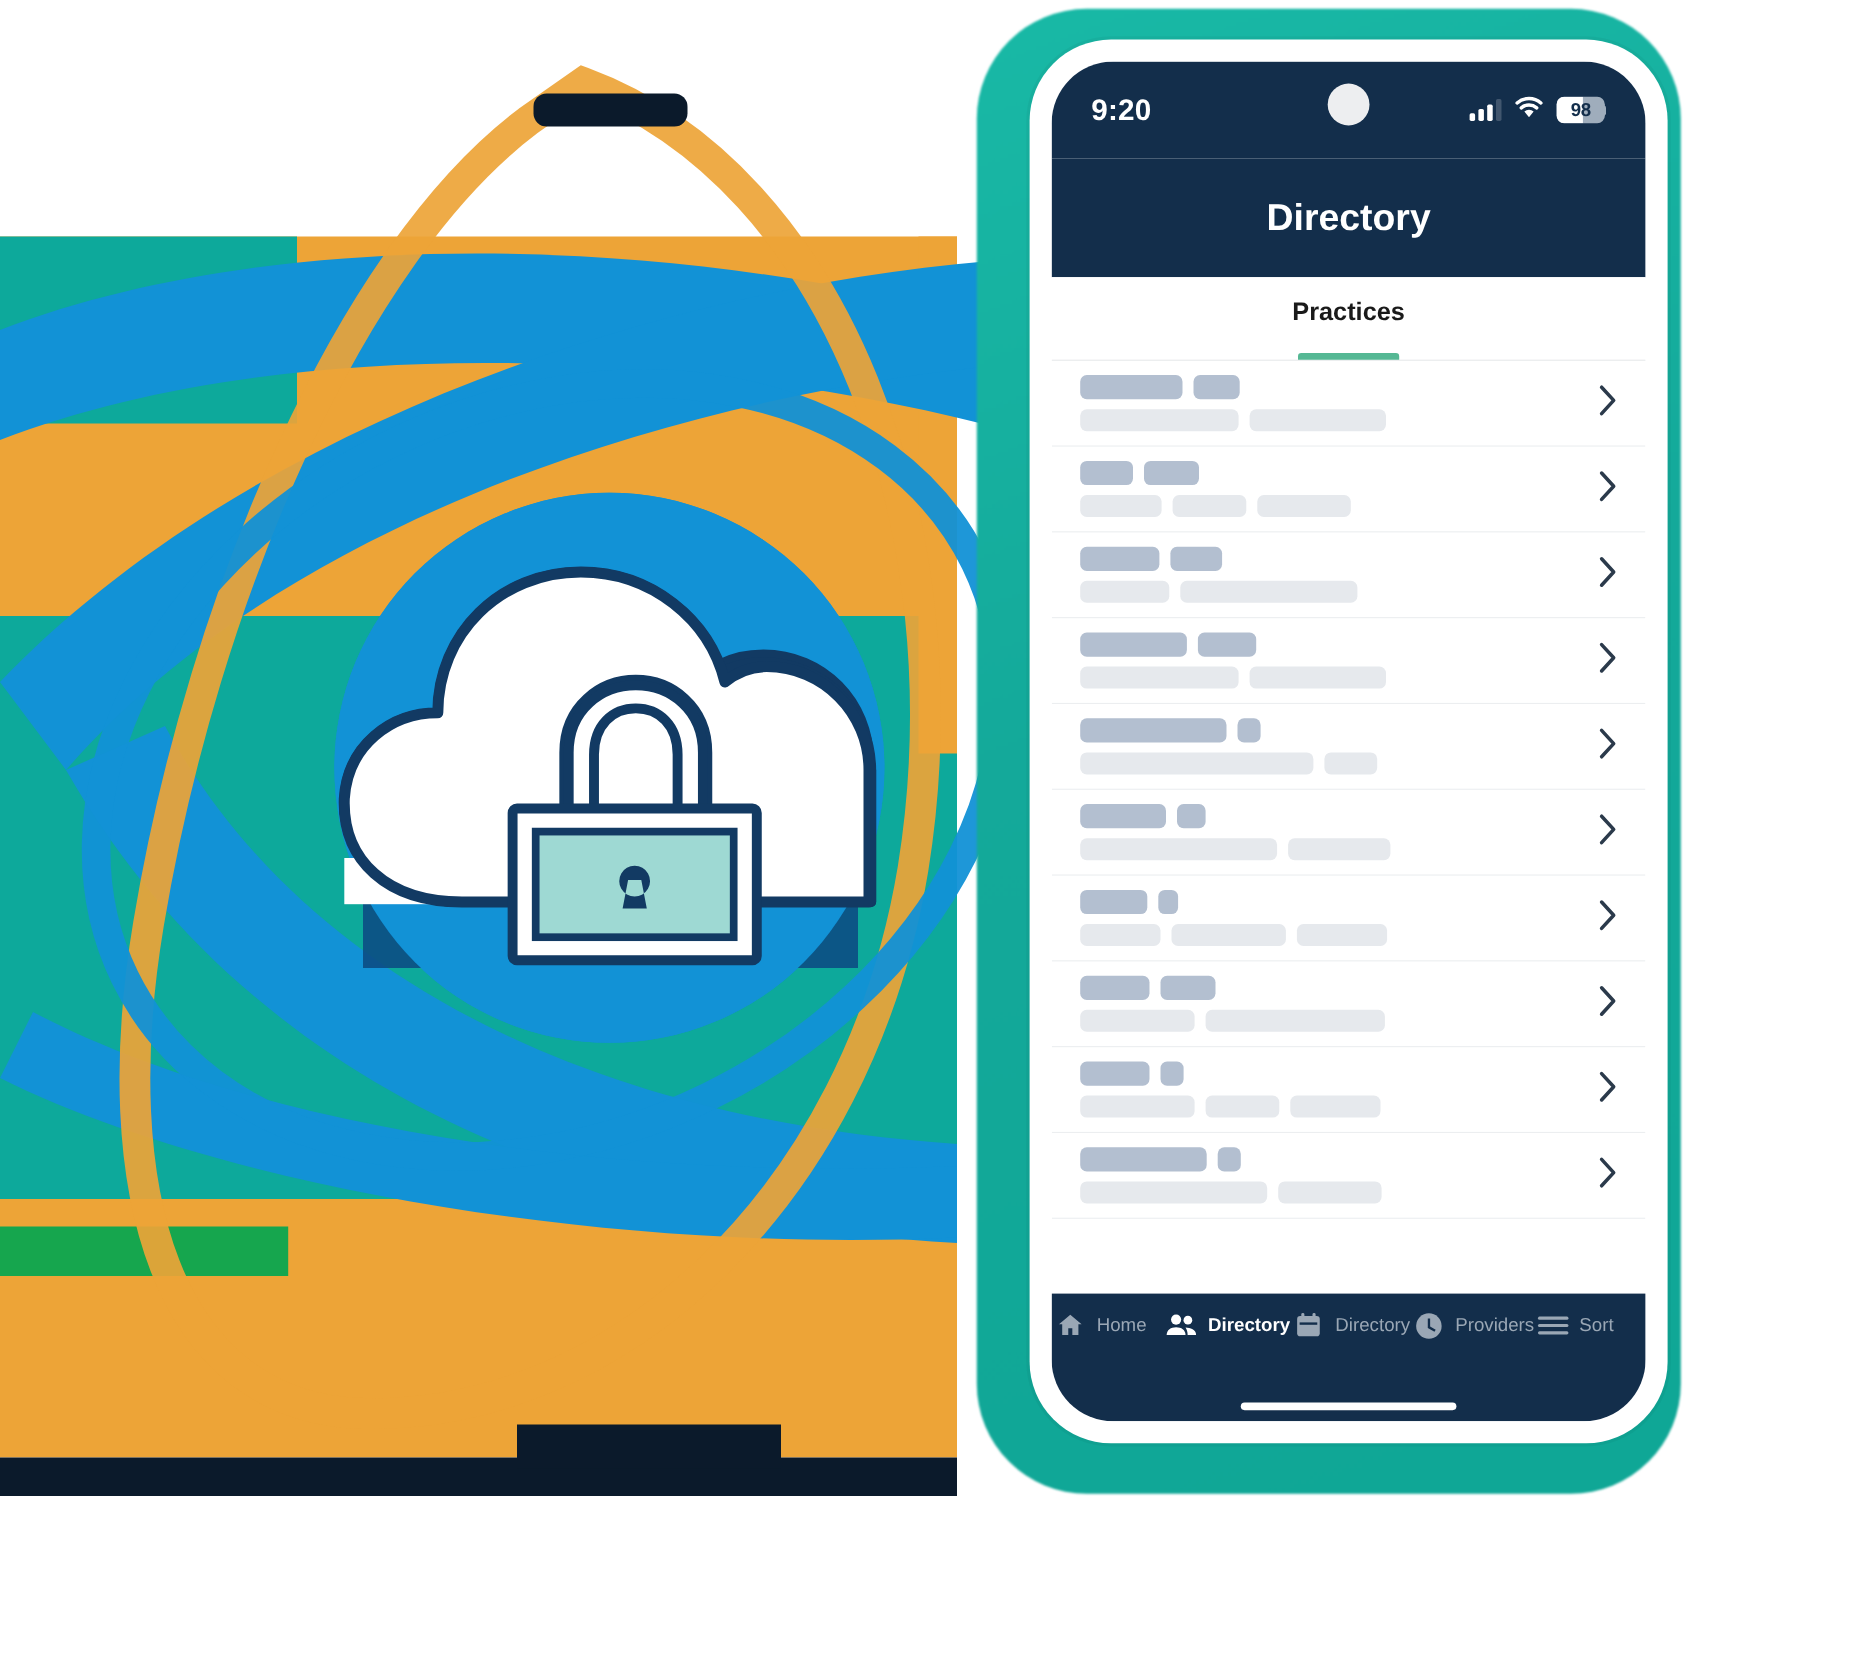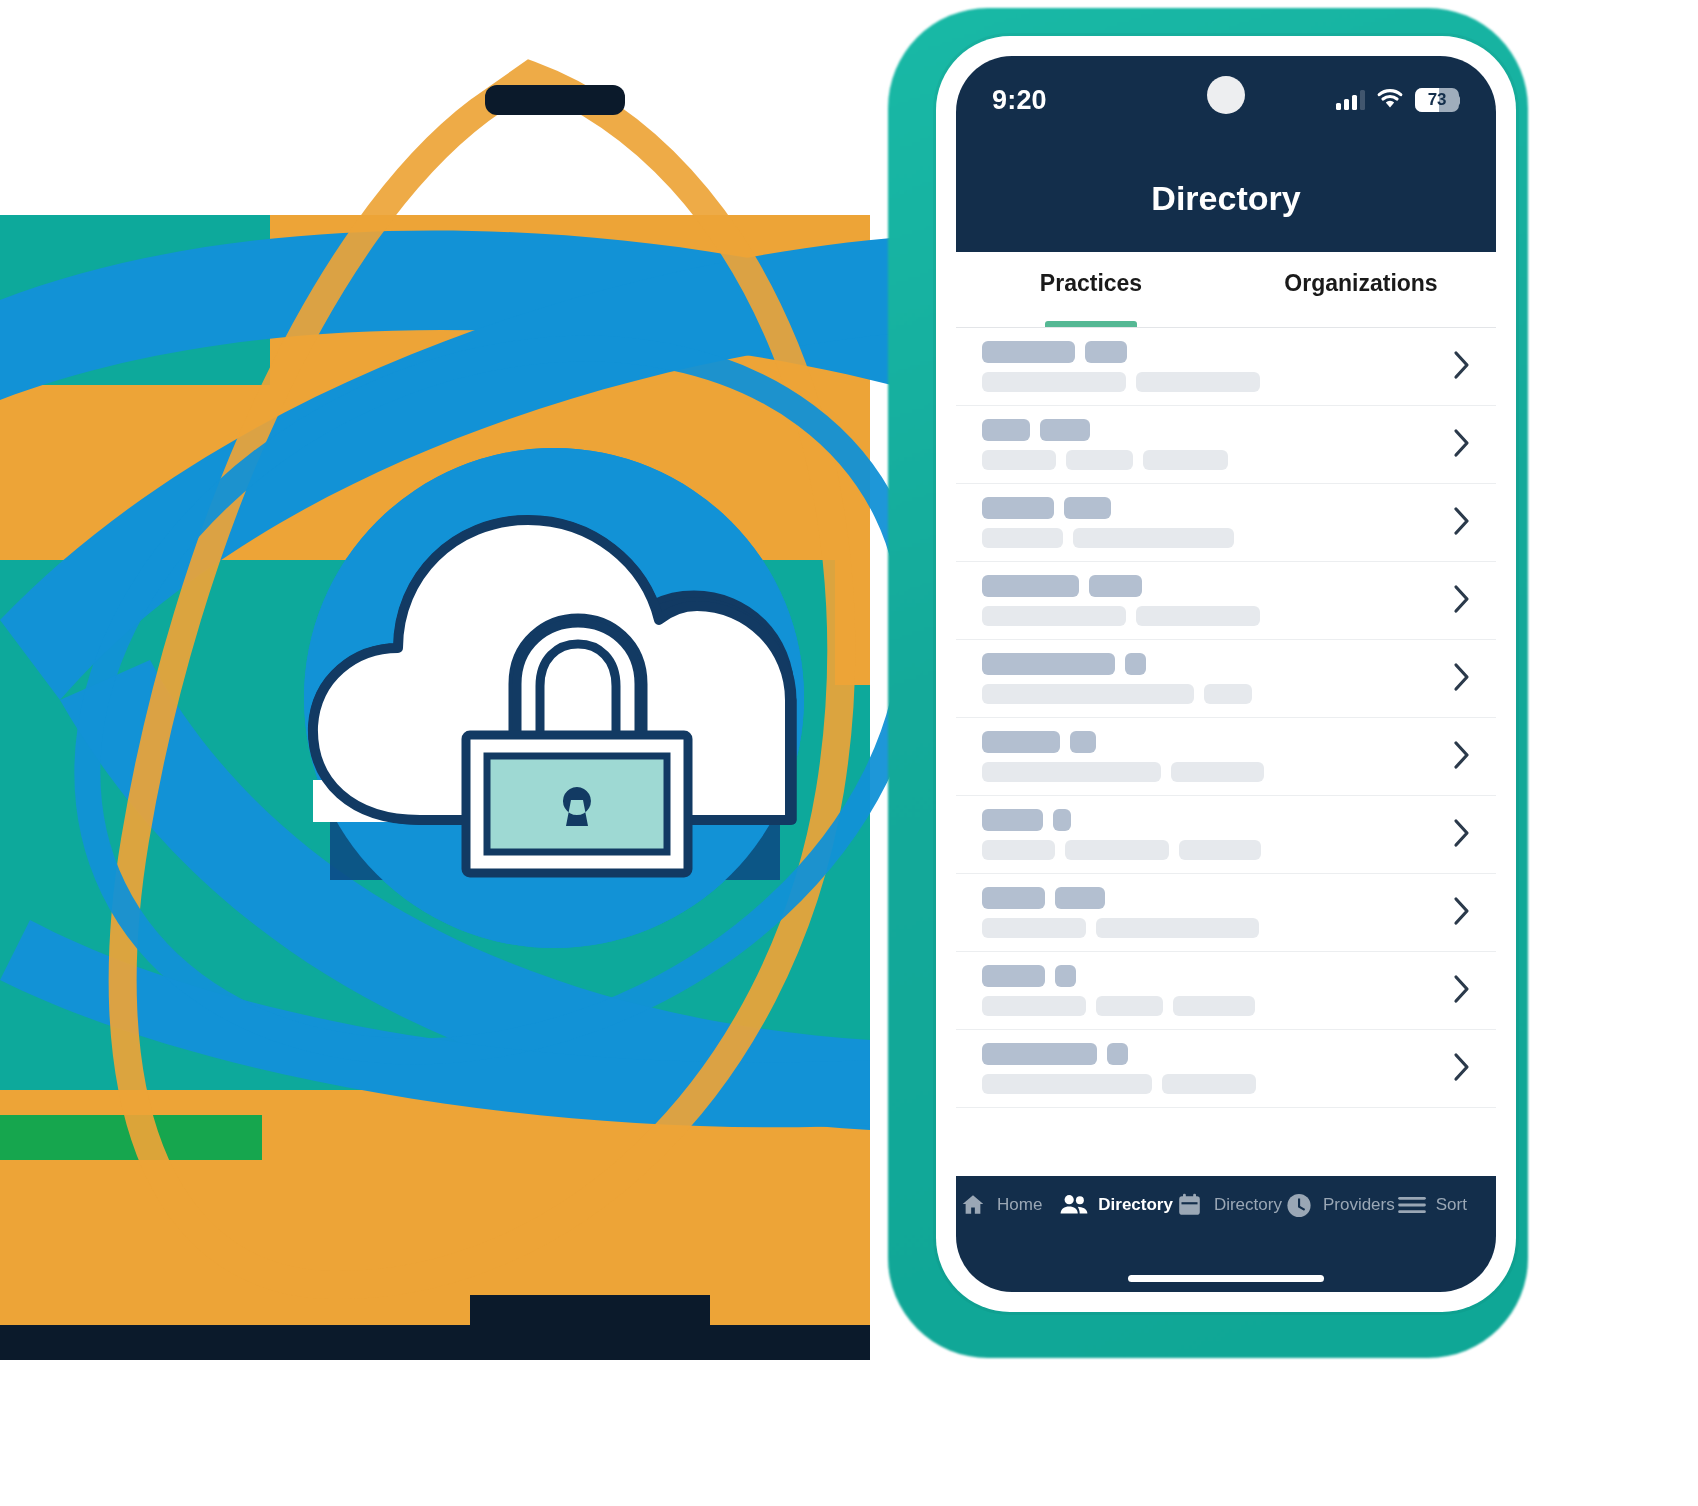--- a/index.html
+++ b/index.html
@@ -267,39 +267,35 @@
             <span>
               <svg width="28" height="21" viewBox="0 0 28 21">
                 <path d="M14 19.5 l4.2-5.1a6.3 6.3 0 0 0-8.4 0z" fill="#fff"></path>
                 <path d="M3.2 6.6a16.4 16.4 0 0 1 21.6 0" stroke="#fff" stroke-width="3.2" fill="none" stroke-linecap="round"></path>
                 <path d="M7 11a11 11 0 0 1 14 0" stroke="#fff" stroke-width="3.2" fill="none" stroke-linecap="round"></path>
               </svg>
             </span>
             <span style="display:flex;align-items:center;">
               <span class="battery">
                 <span class="fill"></span>
-                <span class="lvl">73</span>
+                <span class="lvl">98</span>
               </span>
               <span class="battery-cap"></span>
             </span>
           </div>
         </div>
 
         <div class="app-header">
           <div class="app-title">Directory</div>
         </div>
 
         <div class="tabs">
           <div class="tab active">
             <span>Practices</span>
             <div class="underline"></div>
-          </div>
-          <div class="tab">
-            <span>Organizations</span>
-
           </div>
         </div>
 
 
         <div class="list" id="list">
             <div class="row">
               <div class="row-skel">
                 <div class="skel-line">
                   <div class="sk dark" style="width: 93px;"></div>
                   <div class="sk dark" style="width: 42.16px;"></div>

